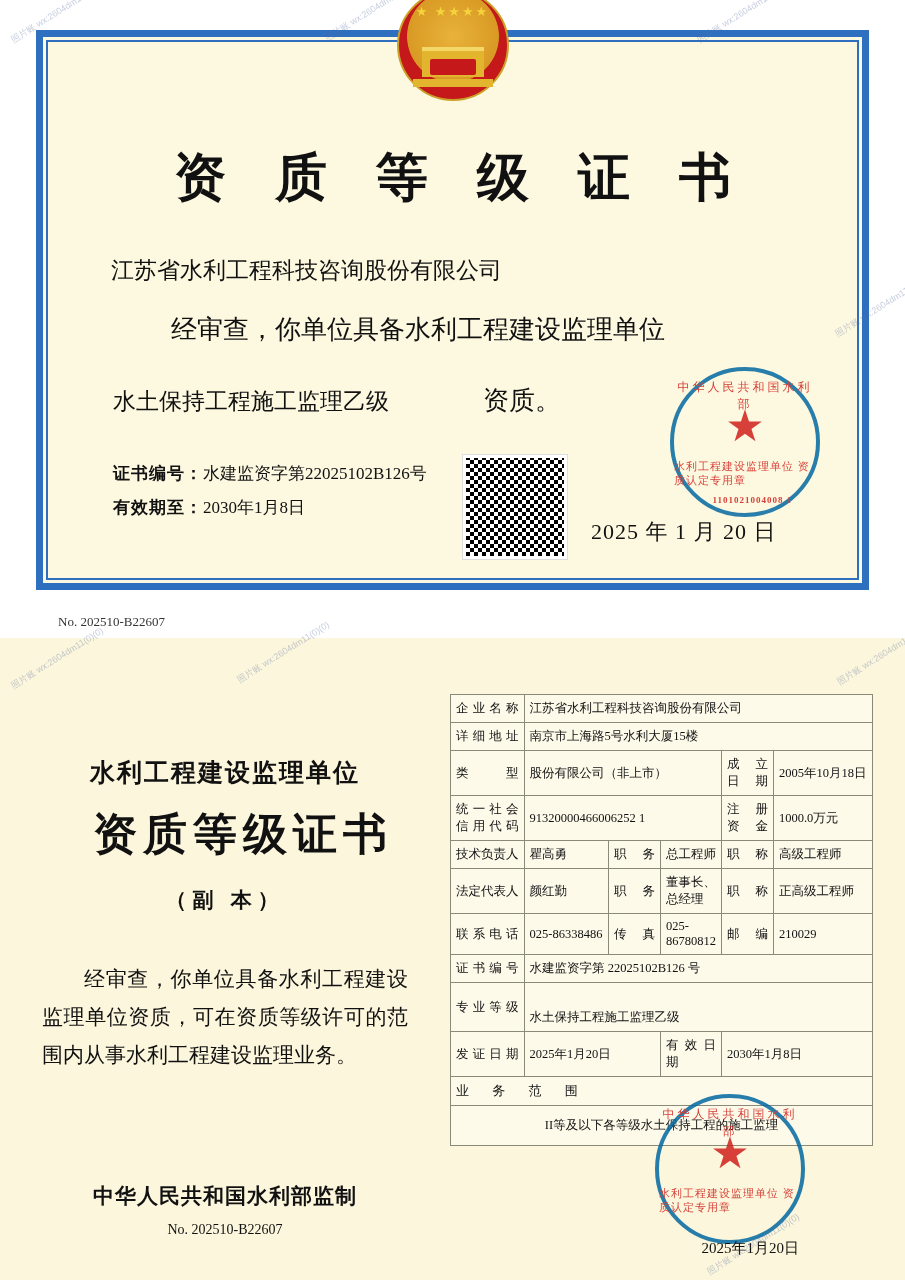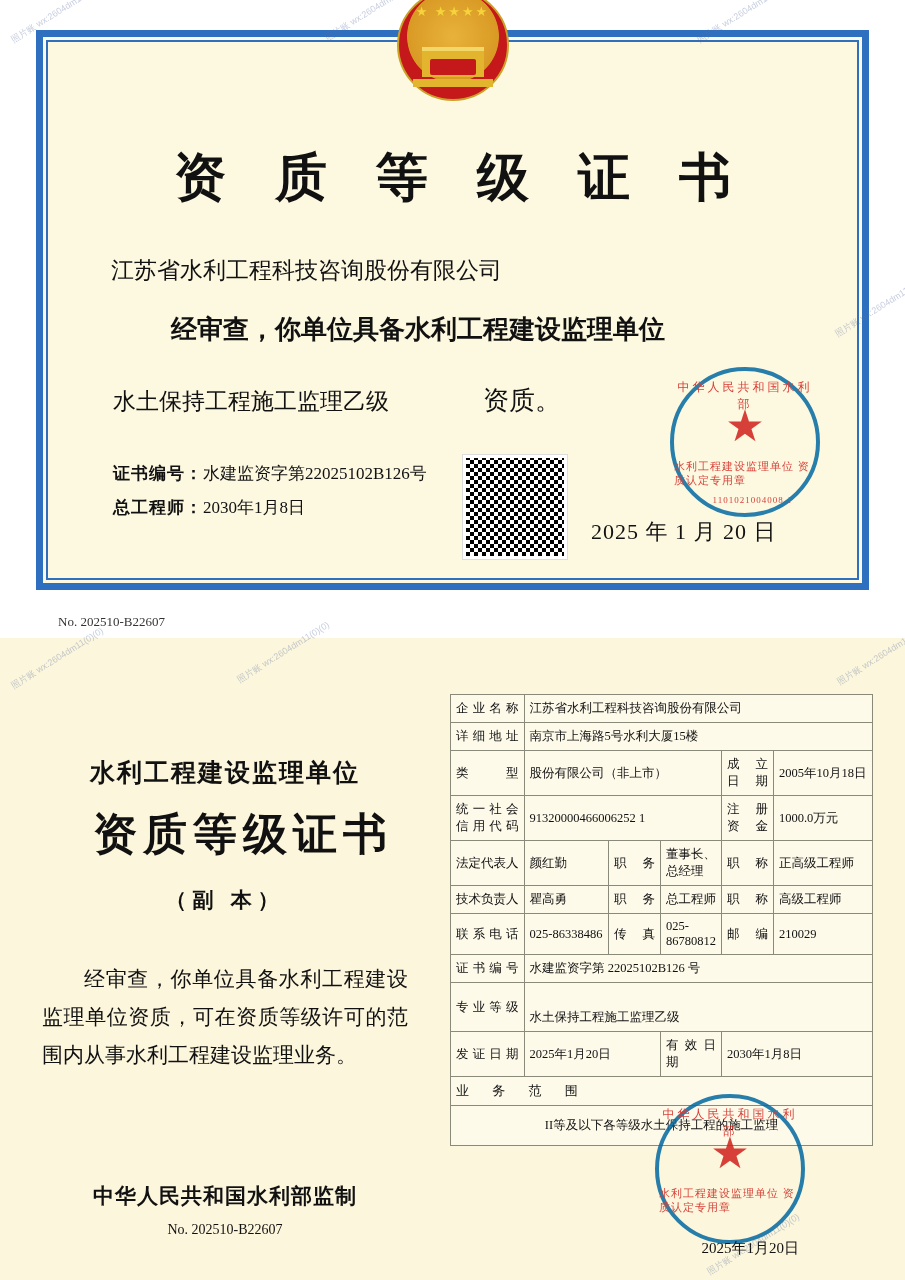--- a/index.html
+++ b/index.html
@@ -76,21 +76,21 @@
     text-indent: 18px;
   }
   .cert-company {
     margin: 42px 0 0 68px;
     font-size: 23px;
     color: #111;
   }
   .cert-line2 {
     margin: 26px 0 0 128px;
     font-size: 26px;
-    font-weight: bold;
+    font-weight: normal;
     color: #111;
   }
   .cert-line3 {
     margin: 36px 0 0 70px;
     font-size: 23px;
     color: #111;
     display: flex;
     align-items: baseline;
   }
   .cert-line3 .qual { width: 370px; }
@@ -144,21 +144,21 @@
   .seal .seal-arc {
     position:absolute; top:8px; left:0; right:0; text-align:center;
     font-size:12px; letter-spacing:3px;
   }
   .seal .seal-mid {
     position:absolute; top:88px; left:0; right:0; 
     font-size:11px; line-height:14px; letter-spacing:1px;
   }
   .seal .seal-bottom {
     position:absolute; bottom:8px; left:15px; right:0; text-align:center;
-    font-size:9px; letter-spacing:1px;
+    font-size:9px; letter-spacing:1px;font-weight:bold;
   }
 
   .cert-no-top {
     position: absolute;
     left: 58px;
     bottom: 8px;
     font-size: 13px;
     color: #333;
     font-family: "Liberation Serif", serif;
   }
@@ -265,21 +265,21 @@
     <div class="cert-line3">
       <span class="qual">水土保持工程施工监理乙级</span>
       <span class="zizhi">资质。</span>
     </div>
 
     <div class="cert-meta">
       <div>
         <b>证书编号：</b><span>水建监资字第22025102B126号</span>
       </div>
       <div>
-        <b>总工程师：</b><span>2030年1月8日</span>
+        <b>有效期至：</b><span>2030年1月8日</span>
       </div>
     </div>
 
     <div class="qr"></div>
 
     <div class="cert-date">2025 年 1 月 20 日</div>
 
     <div class="seal seal-top">
       <div class="seal-arc">中华人民共和国水利部</div>
       <div class="seal-star">★</div>
@@ -327,34 +327,34 @@
         <td>2005年10月18日</td>
       </tr>
       <tr>
         <td class="lbl" style="white-space:pre-line">统一社会
 信用代码</td>
         <td colspan="3">91320000466006252 1</td>
         <td class="lbl-sm">注 册 资 金</td>
         <td>1000.0万元</td>
       </tr>
       <tr>
+        <td class="lbl">技术负责人</td>
+        <td>瞿高勇</td>
+        <td class="lbl-sm">职  务</td>
+        <td>总工程师</td>
+        <td class="lbl-sm">职  称</td>
+        <td>高级工程师</td>
+      </tr>
+      <tr>
         <td class="lbl">法定代表人</td>
         <td>颜红勤</td>
         <td class="lbl-sm">职  务</td>
         <td>董事长、总经理</td>
         <td class="lbl-sm">职  称</td>
         <td>正高级工程师</td>
-      </tr>
-      <tr>
-        <td class="lbl">技术负责人</td>
-        <td>瞿高勇</td>
-        <td class="lbl-sm">职  务</td>
-        <td>总工程师</td>
-        <td class="lbl-sm">职  称</td>
-        <td>高级工程师</td>
       </tr>
       <tr>
         <td class="lbl">联 系 电 话</td>
         <td>025-86338486</td>
         <td class="lbl-sm">传  真</td>
         <td>025-86780812</td>
         <td class="lbl-sm">邮  编</td>
         <td>210029</td>
       </tr>
       <tr>

